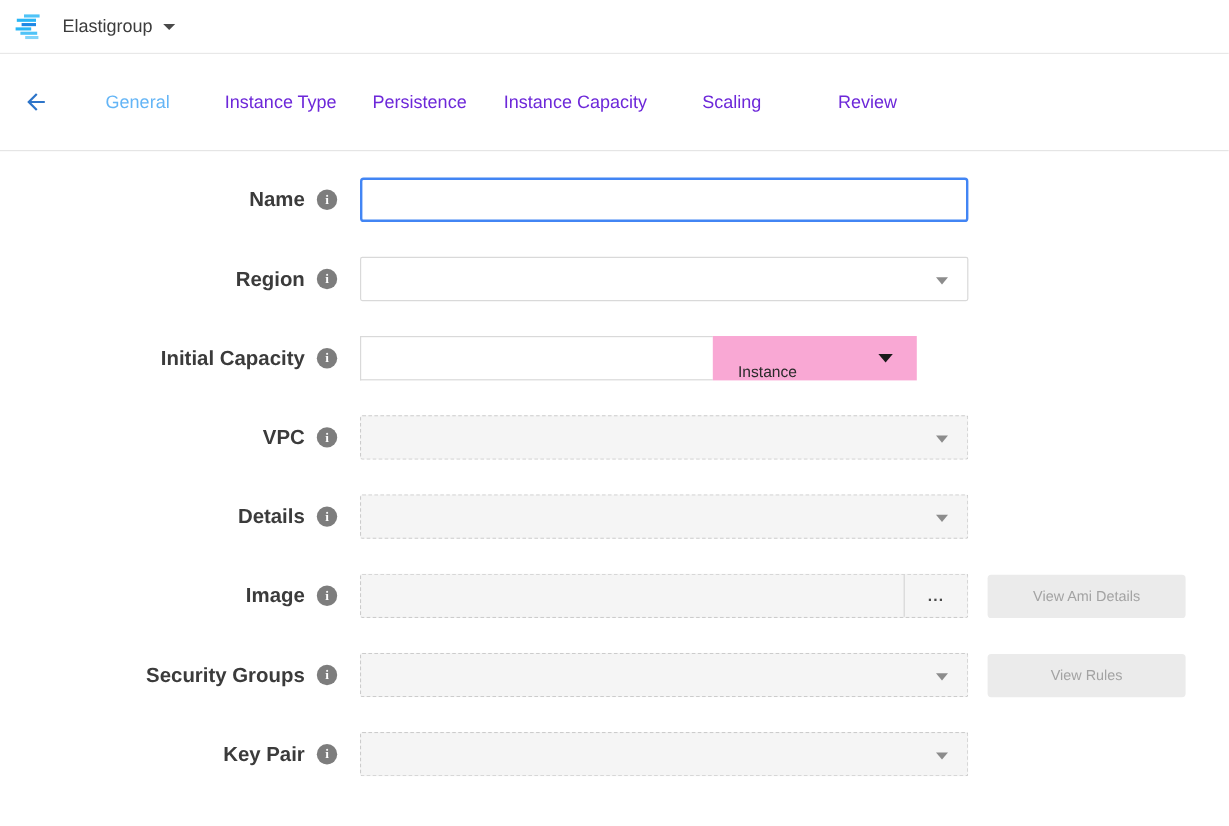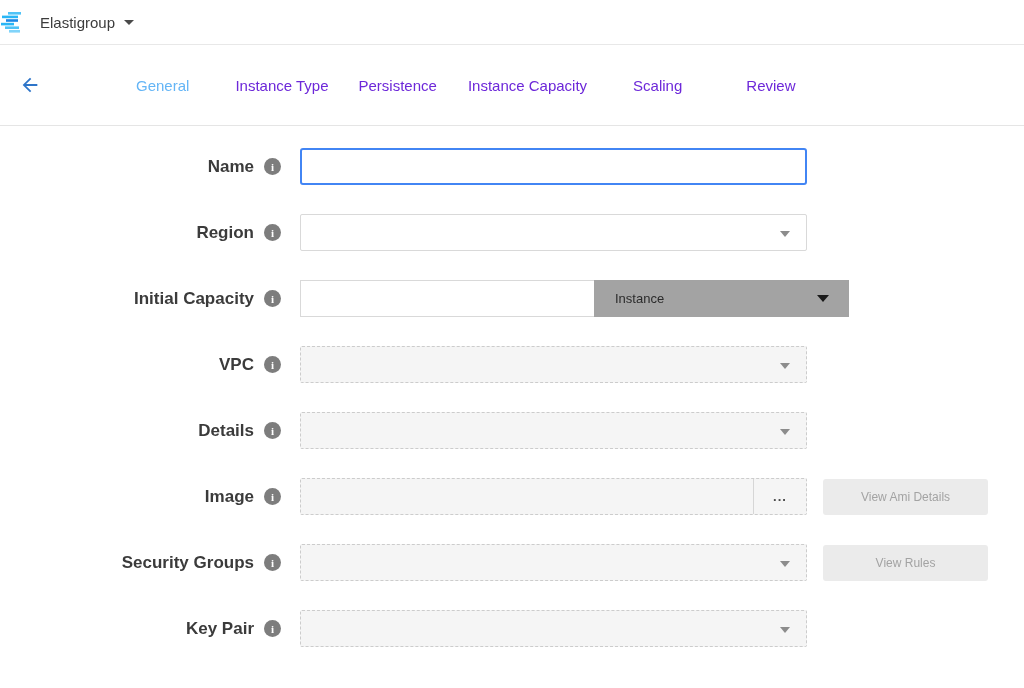--- a/index.html
+++ b/index.html
@@ -4,20 +4,21 @@
 <style>
   * { margin: 0; padding: 0; box-sizing: border-box; }
   html, body { width: 1024px; height: 688px; background: #ffffff; overflow: hidden; }
   body { font-family: "Liberation Sans", "DejaVu Sans", sans-serif; color: #3b3b3b; }
 
   
   .app-header {
     height: 45px;
     display: flex;
     align-items: center;
+    padding-left: 12px;
     border-bottom: 1px solid #e8e8e8;
     background: #ffffff;
   }
   .app-logo { width: 26px; height: 22px; display: inline-block; cursor: pointer; }
   .app-title {
     margin-left: 14px;
     font-size: 15px;
     color: #3c3c3c;
     cursor: pointer;
   }
@@ -45,21 +46,21 @@
     cursor: pointer;
     flex: none;
   }
   .tabs { display: flex; align-items: center; margin-left: 47px; }
   .tab {
     font-size: 15px;
     color: #6d28d9;
     cursor: pointer;
     white-space: nowrap;
   }
-  .tab.active { color: #64b5f6; margin-left: 48px; }
+  .tab.active { color: #64b5f6; }
   .tab.t2 { margin-left: 46px; }
   .tab.t3 { margin-left: 30px; }
   .tab.t4 { margin-left: 31px; }
   .tab.t5 { margin-left: 46px; }
   .tab.t6 { margin-left: 64px; }
 
   
   .form { padding-top: 22px; }
   .row { display: flex; align-items: center; margin-bottom: 29px; height: 37px; }
   .label-cell {
@@ -126,24 +127,24 @@
     width: 294px; height: 37px;
     border: 1px solid #d9d9d9;
     border-right: none;
     background: #ffffff;
     font-size: 13px;
     padding: 0 12px;
     outline: none;
   }
   .unit-select {
     position: relative;
-    width: 255px; height: 37px;
-    background: #a3a3a3;
-    display: flex;
-    align-items: center;
+    width: 170px; height: 37px;
+    background: #f9a8d4;
+    display: flex;
+    align-items: flex-end;
     cursor: pointer;
   }
   .unit-select .unit-label { margin-left: 21px; font-size: 13px; color: #2b2b2b; }
   .unit-select .caret-dark {
     position: absolute;
     right: 20px; top: 15px;
     width: 0; height: 0;
     border-left: 6px solid transparent;
     border-right: 6px solid transparent;
     border-top: 7px solid #1a1a1a;

